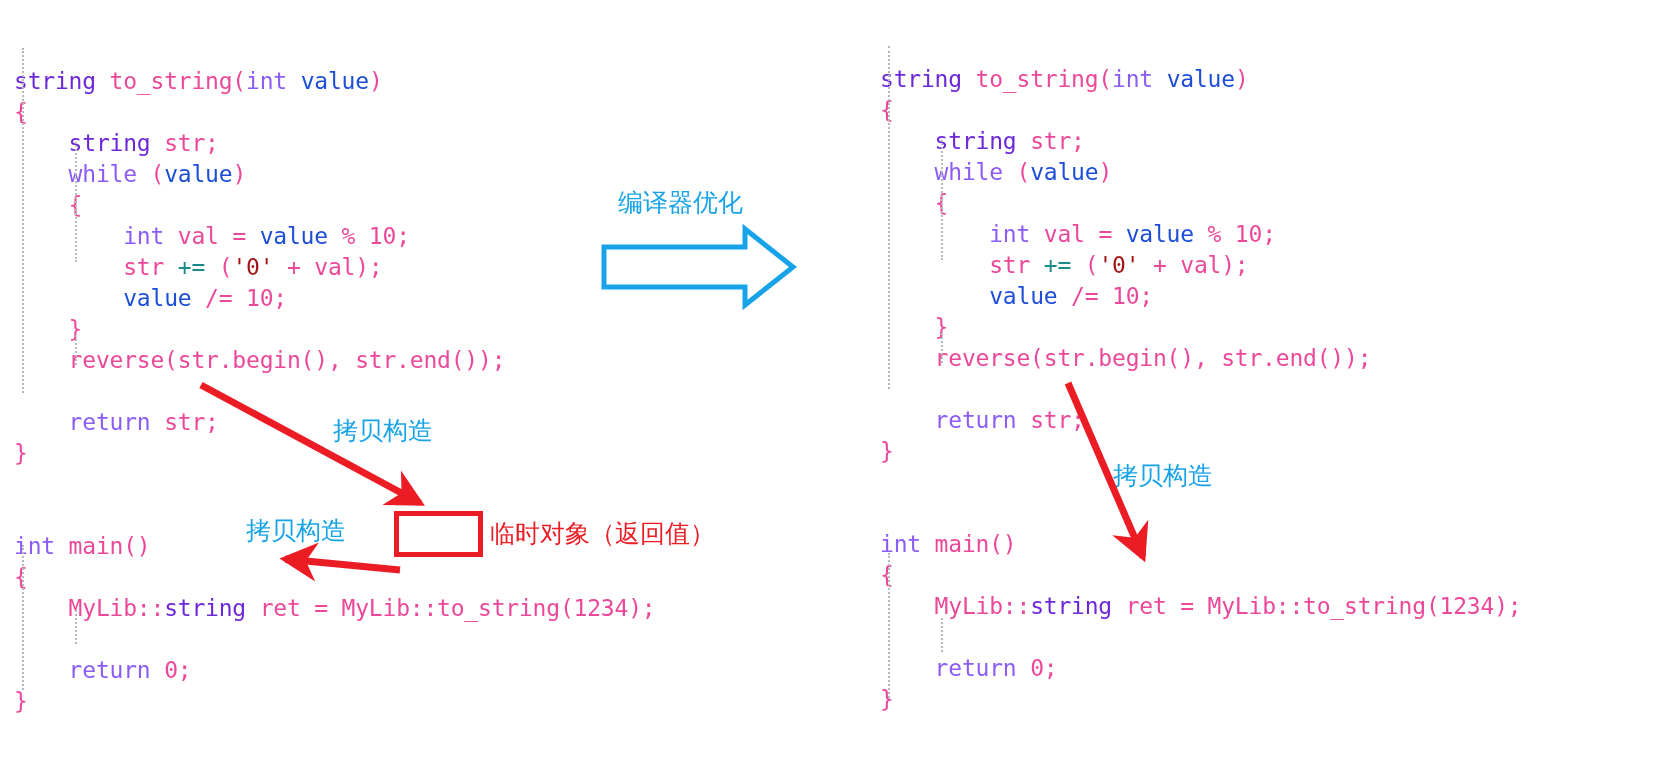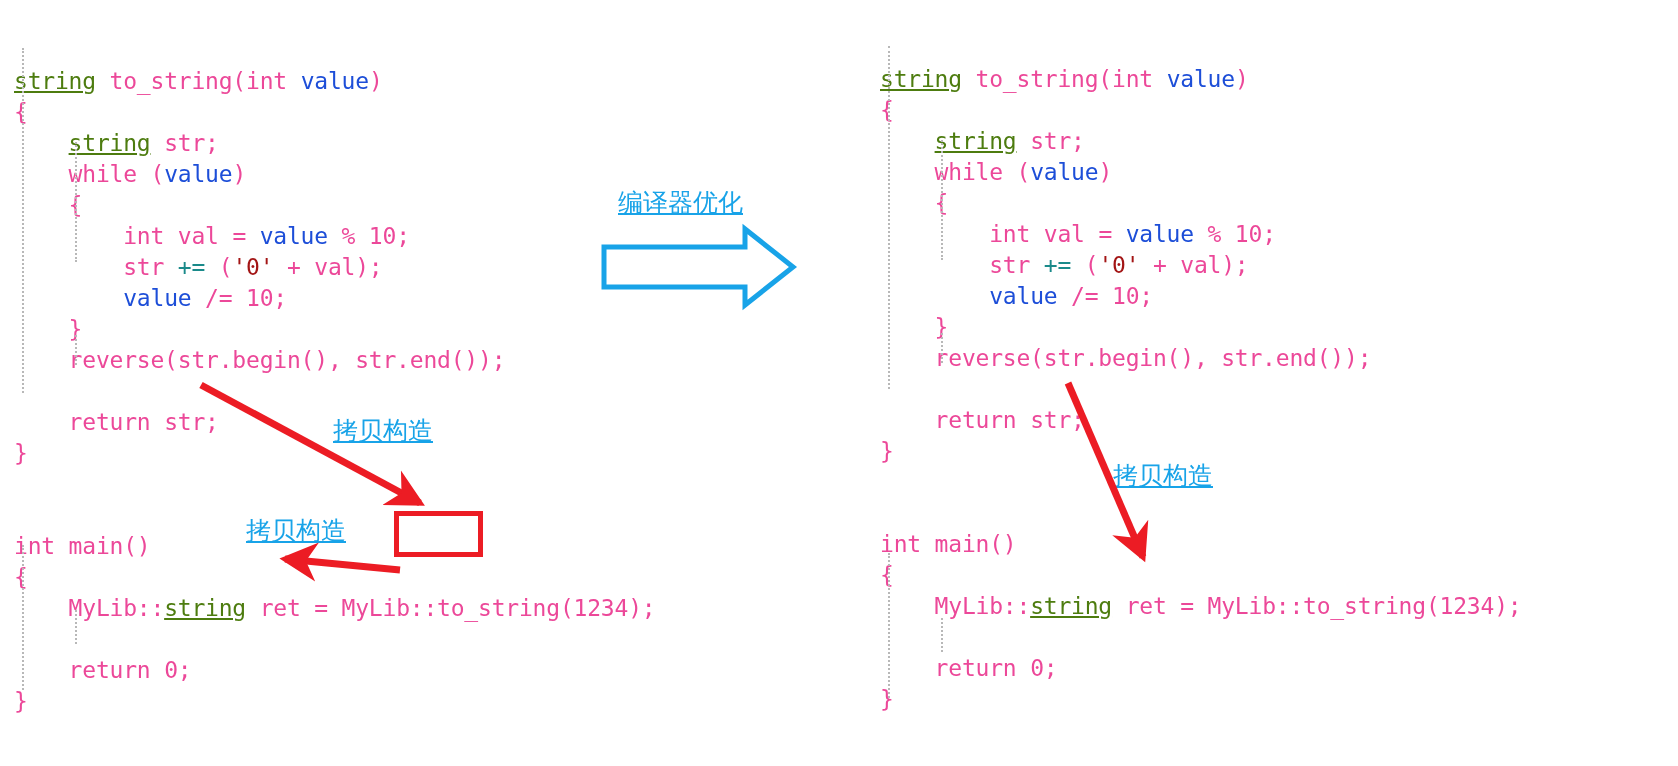--- a/index.html
+++ b/index.html
@@ -29,42 +29,41 @@
     color: #1a1a1a;
     letter-spacing: -0.2px;
   }
   #panel-left  { left: 14px;  top: 4px; }
   #panel-right { left: 880px; top: 2px; }
 
   .code-line { height: 31px; }
   .code-line.blank { height: 31px; }
 
   
-  .t-type    { color: #4d7c0f; text-decoration: underline; }   
-  .t-kw      { color: #ec4899; }   
+  .t-type    { color: #6d28d9; }   
+  .t-kw      { color: #8b5cf6; }   
   .t-var     { color: #1d4ed8; }   
   .t-plain   { color: #ec4899; }
   .t-str     { color: #a31515; }   
   .t-op      { color: #1a8a8a; }
 
   
   .guide {
     position: absolute;
     width: 0;
     border-left: 2px dotted #b8b8b8;
   }
 
   
   .anno-cn {
     position: absolute;
     font-family: "DejaVu Sans", "Liberation Sans", sans-serif;
     font-size: 25px;
     line-height: 1;
     white-space: nowrap;
-    text-decoration: underline;
   }
   .cn-blue { color: #18a3e8; }
   .cn-red  { color: #ec1c24; }
 
   svg.overlay {
     position: absolute;
     left: 0;
     top: 0;
     width: 1678px;
     height: 766px;
@@ -103,20 +102,21 @@
   <div class="guide" style="left:941px; top:333px; height:30px;"></div>
   <div class="guide" style="left:888px; top:553px; height:145px;"></div>
   <div class="guide" style="left:941px; top:618px; height:34px;"></div>
 
   <div class="anno-cn cn-blue" style="left:618px; top:190px;">编译器优化</div>
 
   <div class="anno-cn cn-blue" style="left:333px; top:418px;">拷贝构造</div>
 
   <div class="anno-cn cn-blue" style="left:246px; top:518px;">拷贝构造</div>
 
+  <div class="anno-cn cn-red" style="left:490px; top:521px;">临时对象（返回值）</div>
 
   <div class="anno-cn cn-blue" style="left:1113px; top:463px;">拷贝构造</div>
 
   <div class="temp-box" style="left:394px; top:511px; width:89px; height:46px;"></div>
 
   <svg class="overlay" viewBox="0 0 1678 766">
     <defs>
       <marker id="redhead" markerWidth="6" markerHeight="6" refX="4.6" refY="3" orient="auto" markerUnits="strokeWidth">
         <path d="M0,0.2 L5.4,3 L0,5.8 L1.6,3 Z" fill="#ec1c24"></path>
       </marker>

